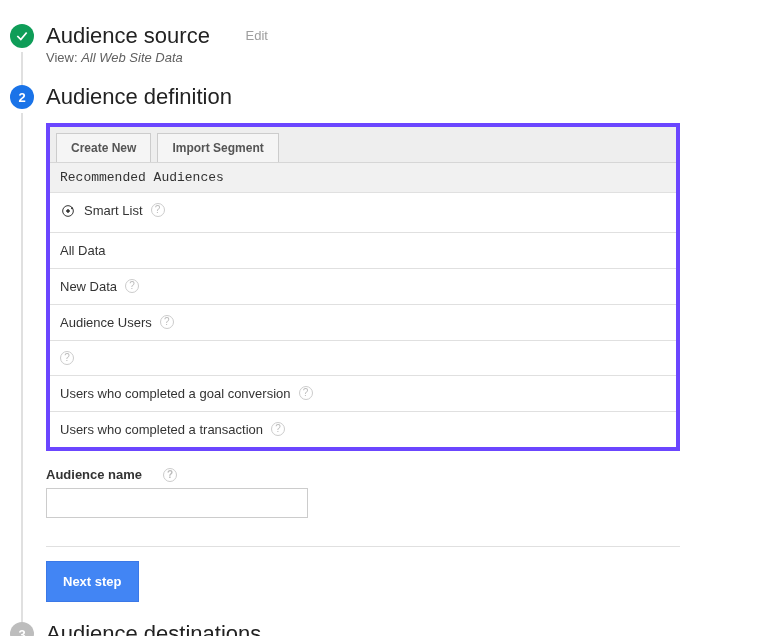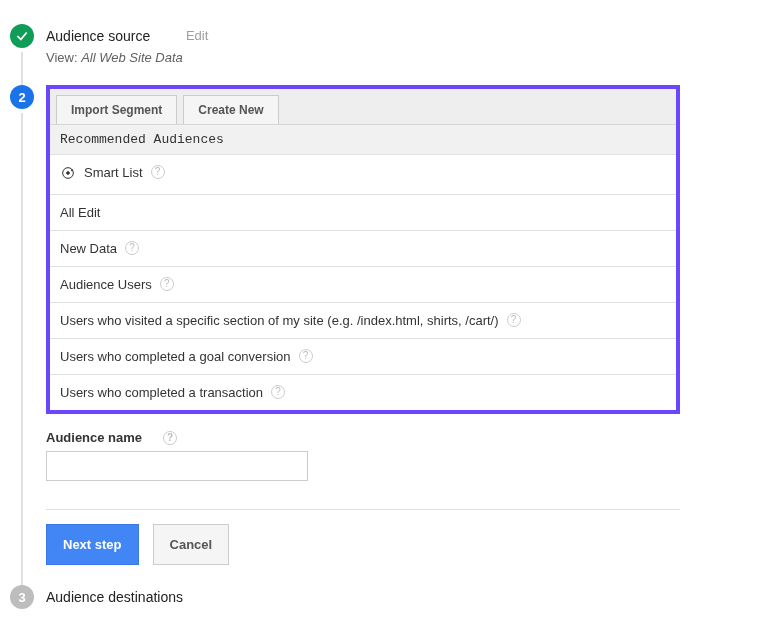--- a/index.html
+++ b/index.html
@@ -18,21 +18,21 @@
     position: absolute; left: 0; top: 0;
     width: 24px; height: 24px; border-radius: 50%;
     display: flex; align-items: center; justify-content: center;
     font-size: 13px; font-weight: bold; color: #fff;
   }
   .step-icon.done { background: #0f9d58; }
   .step-icon.active { background: #1a73e8; }
   .step-icon.pending { background: #bdbdbd; }
   .step-icon svg { width: 14px; height: 14px; }
   .step-title {
-    font-size: 14px; color: #222; line-height: 24px;
+    font-size: 22px; color: #222; line-height: 24px;
     display: inline-block; vertical-align: top;
   }
   .edit-link {
     display: inline-block; margin-left: 32px; color: #9e9e9e;
     font-size: 13px; line-height: 24px; cursor: pointer;
   }
   .view-line { margin-top: 2px; font-size: 13px; color: #616161; }
   .view-line .view-name { font-style: italic; }
   .connector {
     position: absolute; left: 11px; top: 28px; bottom: -22px;
@@ -121,50 +121,50 @@
     <span class="step-title">Audience source</span>
     <span class="edit-link">Edit</span>
     <div class="view-line">
       <span>View: </span><span class="view-name">All Web Site Data</span>
     </div>
   </div>
 
   <div class="step">
     <div class="connector"></div>
     <div class="step-icon active">2</div>
+    <span class="step-title">Audience definition</span>
 
     <div class="panel">
       <div class="tabs">
+        <div class="tab">Create New</div>
         <div class="tab">Import Segment</div>
-        <div class="tab">Create New</div>
       </div>
       <div class="rec-header">Recommended Audiences</div>
       <div id="aud-list">
           <div class="aud-row">
             <span class="smart-icon"><svg viewBox="0 0 24 24" fill="none" stroke="#333" stroke-width="1.5">
                 <circle cx="12" cy="12" r="8"></circle>
                 <circle cx="12" cy="12" r="2" fill="#333"></circle>
                 <circle cx="18" cy="8" r="1.5" fill="#333" stroke="none"></circle>
               </svg></span>
             <span>Smart List</span>
             <span class="help-icon">?</span>
           </div>
           <div class="aud-row">
-            <span>All Edit</span>
+            <span>All Data</span>
           </div>
           <div class="aud-row">
             <span>New Data</span>
             <span class="help-icon">?</span>
           </div>
           <div class="aud-row">
             <span>Audience Users</span>
             <span class="help-icon">?</span>
           </div>
           <div class="aud-row">
-            <span>Users who visited a specific section of my site (e.g. /index.html, shirts, /cart/)</span>
             <span class="help-icon">?</span>
           </div>
           <div class="aud-row">
             <span>Users who completed a goal conversion</span>
             <span class="help-icon">?</span>
           </div>
           <div class="aud-row">
             <span>Users who completed a transaction</span>
             <span class="help-icon">?</span>
           </div>
@@ -174,21 +174,20 @@
     <div class="name-label">
       <span>Audience name</span>
       <span class="help-icon">?</span>
     </div>
     <input class="name-input" type="text" value="" style="">
 
     <div class="divider"></div>
 
     <div class="btn-row">
       <button class="btn btn-primary">Next step</button>
-      <button class="btn btn-secondary">Cancel</button>
     </div>
   </div>
 
   <div class="step">
     <div class="step-icon pending">3</div>
     <span class="step-title">Audience destinations</span>
   </div>
 
 </div>
 

